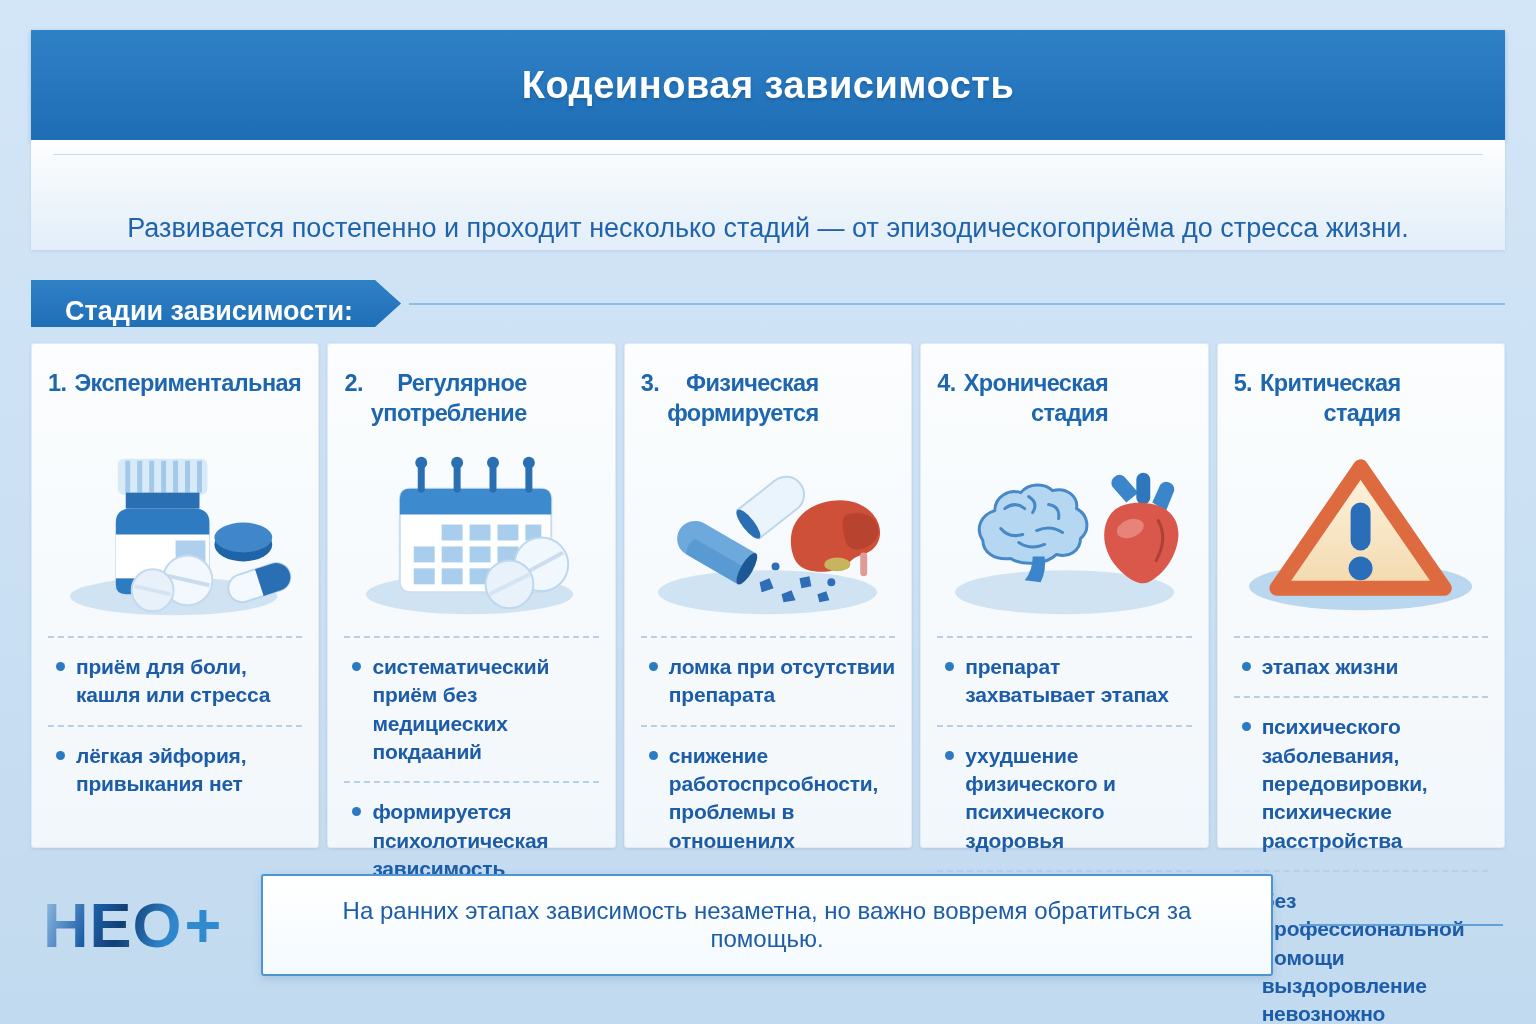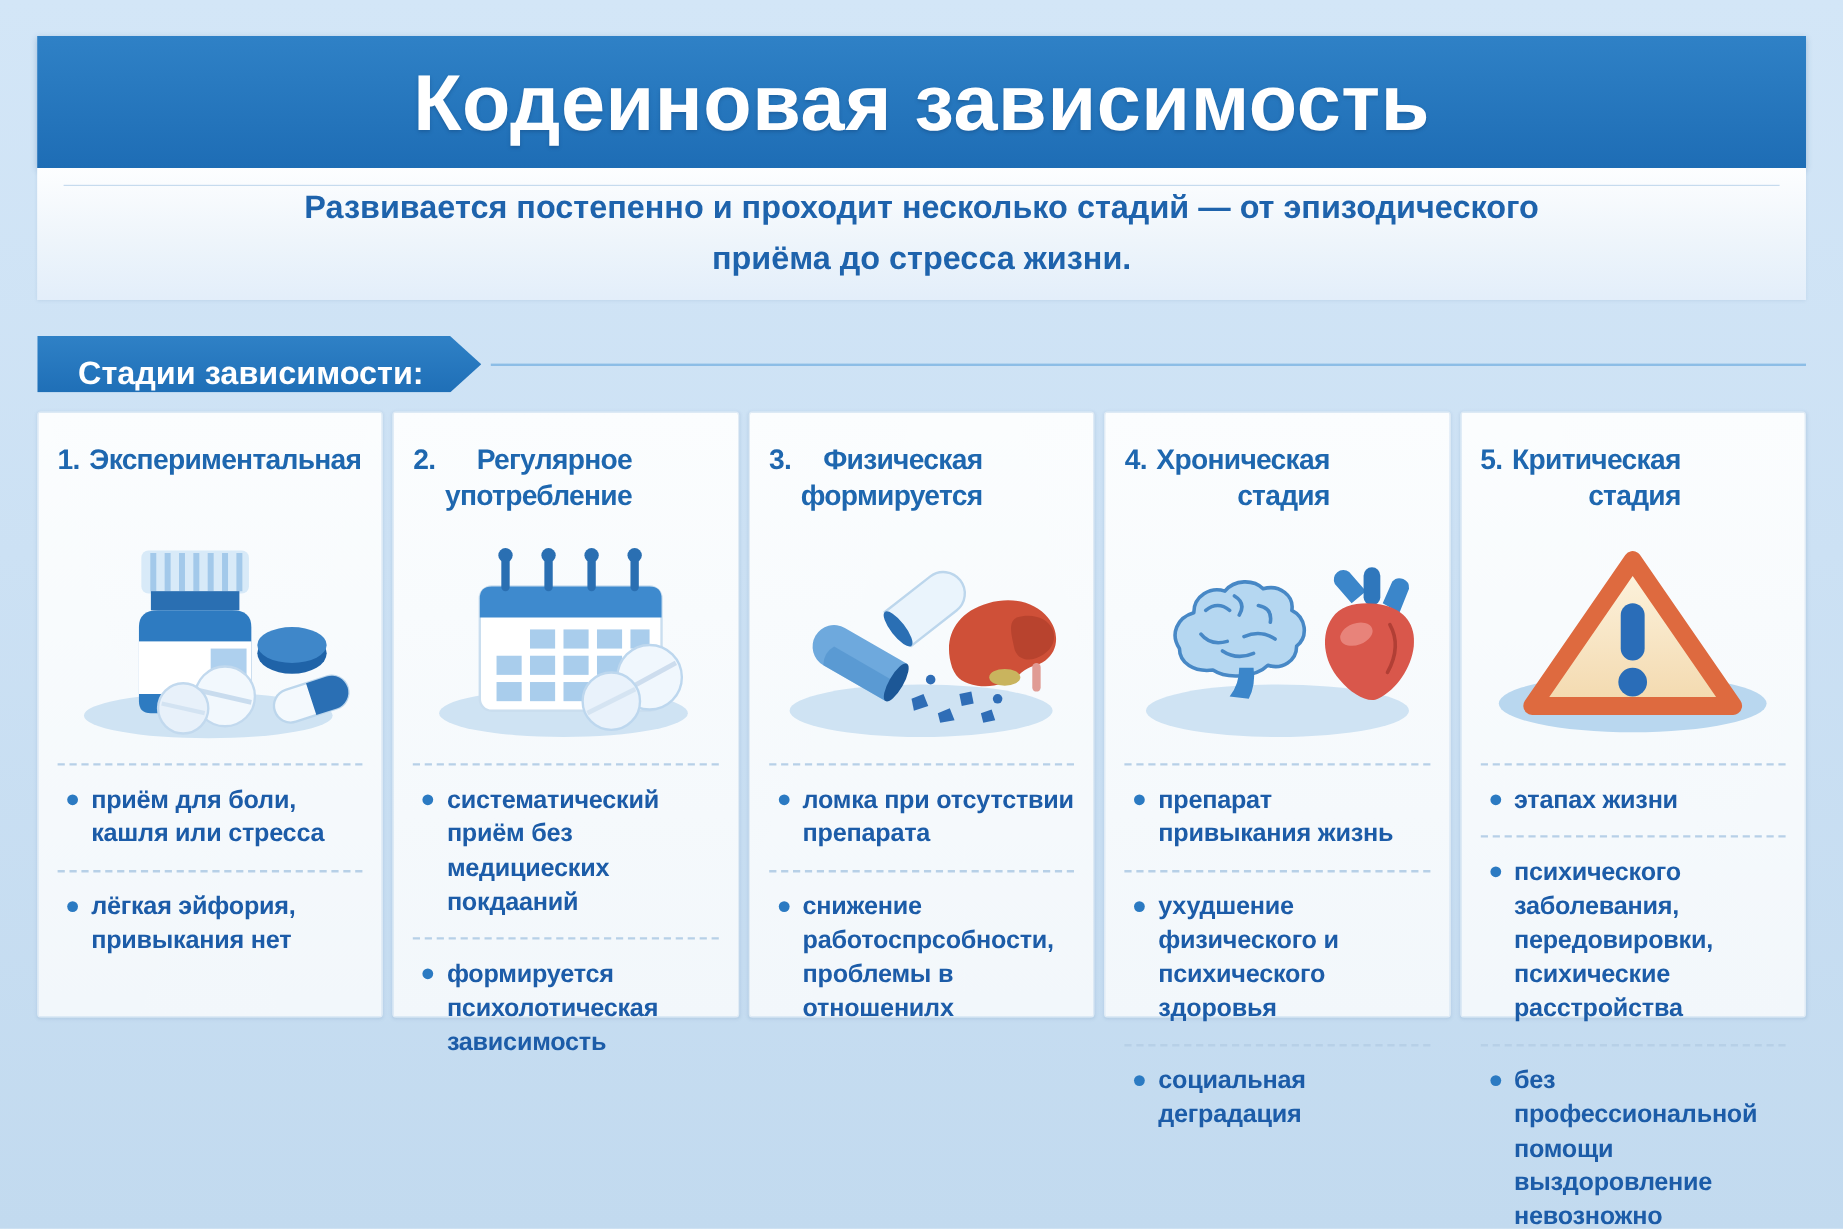--- a/index.html
+++ b/index.html
@@ -11,31 +11,30 @@
   }
   .content{margin:30px 31px 0;width:1474px;}
 
   
   .title-band{
     height:110px;display:flex;align-items:center;justify-content:center;
     background:linear-gradient(180deg,#2f81c6 0%,#1e6db5 100%);
     box-shadow:0 2px 5px rgba(40,90,140,.3);
   }
   .title-band h1{
-    margin:0;color:#ffffff;font-size:66px;font-weight:bold;letter-spacing:.5px;
+    margin:0;color:#ffffff;font-size:38px;font-weight:bold;letter-spacing:.5px;
     text-shadow:0 2px 3px rgba(18,60,110,.35);
   }
 
   
   .intro{
-    height:110px;position:relative;display:flex;flex-direction:column;
-    align-items:center;justify-content:center;
+    height:110px;position:relative;display:flex;flex-direction:row;
+    align-items:flex-end;justify-content:center;
     background:linear-gradient(180deg,#fdfeff 0%,#eef5fb 55%,#e3eefa 100%);
     box-shadow:0 1px 3px rgba(90,130,170,.18);
-    font-weight:bold;
   }
   .intro::before{content:"";position:absolute;top:14px;left:22px;right:22px;height:1px;background:#c6dbee;}
   .intro p{margin:0;color:#1e63ac;font-size:27px;line-height:1.55;}
 
   
   .section-row{margin-top:30px;display:flex;align-items:center;height:47px;}
   .section-banner{
     height:47px;display:flex;align-items:flex-end;
     padding:0 48px 0 34px;
     background:linear-gradient(180deg,#2f81c6,#1f6fb7);
@@ -261,21 +260,21 @@
     <rect x="192" y="28" width="14" height="32" rx="7" fill="#2f77bc"></rect>
     <path d="M208,58 l8,-18 a8,8 0 0 1 14,6 l-8,20 z" fill="#3b86ca"></path>
     <path d="M166,70 C156,84 158,106 172,122 C182,134 196,142 204,138 C220,130 232,112 234,94 C236,76 226,64 210,60 C194,56 174,58 166,70 Z" fill="#d9574b"></path>
     <ellipse cx="186" cy="84" rx="14" ry="9" fill="#e8837a" transform="rotate(-20 186 84)"></ellipse>
     <path d="M214,76 q10,18 -2,40" stroke="#b13f35" stroke-width="3" fill="none" stroke-linecap="round"></path>
   </svg>
 </div>
     <ul class="bullets">
           <li>
             <span class="dot"></span>
-            <span>препарат привыкания жизнь</span>
+            <span>препарат захватывает этапах</span>
           </li>
           <li>
             <span class="dot"></span>
             <span>ухудшение физического и психического здоровья</span>
           </li>
           <li>
             <span class="dot"></span>
             <span>социальная деградация</span>
           </li>
         </ul>
@@ -310,14 +309,21 @@
             <span>психического заболевания, передовировки, психические расстройства</span>
           </li>
           <li>
             <span class="dot"></span>
             <span>без профессиональной помощи выздоровление невозножно</span>
           </li>
         </ul>
   </section>
 </div>
 
+  <footer class="footer">
+    <div class="logo"><span class="logo-neo">НЕО</span><span class="logo-plus">+</span></div>
+    <div class="note-box">
+      <span>На ранних этапах зависимость незаметна, но важно вовремя обратиться за помощью.</span>
+    </div>
+    <div class="footer-line"></div>
+  </footer>
 
 </div>
 
 </body></html>

